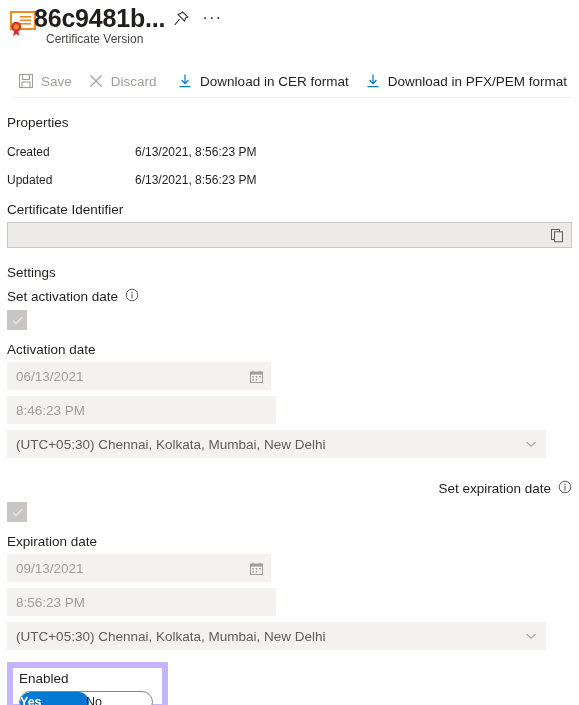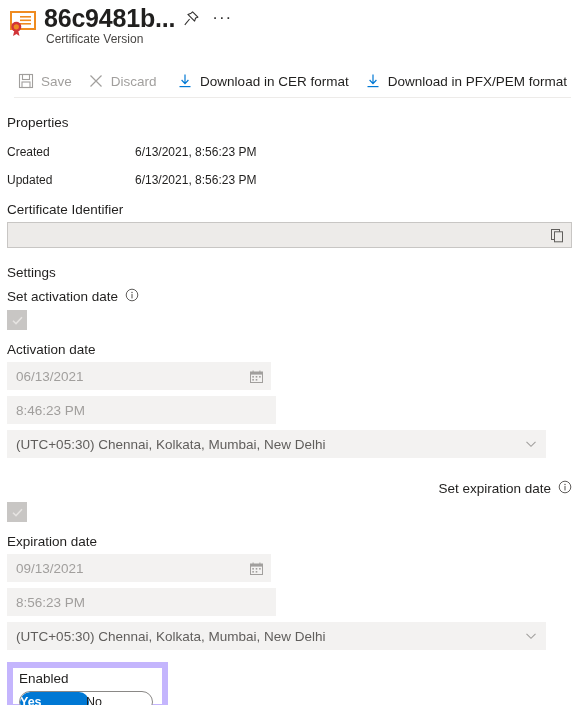--- a/index.html
+++ b/index.html
@@ -13,21 +13,21 @@
   }
   .page { position: relative; width: 579px; height: 705px; background:#fff; }
 
   
   .header { position: relative; padding: 8px 0 0 0; height: 58px; }
   .cert-icon {
     position: absolute; left: 8px; top: 10px;
     width: 30px; height: 28px;
   }
   .title-row {
-    position: absolute; left: 44px; top: 2px;
+    position: absolute; left: 34px; top: 2px;
     display: flex; align-items: center; gap: 4px;
   }
   .page-title {
     font-size: 25px; font-weight: 600; color: #201f1e;
     letter-spacing: -0.2px; line-height: 32px;
   }
   .pin-btn, .more-btn {
     background: none; border: none; padding: 2px 4px; cursor: pointer;
     display: flex; align-items: center; justify-content: center;
   }

